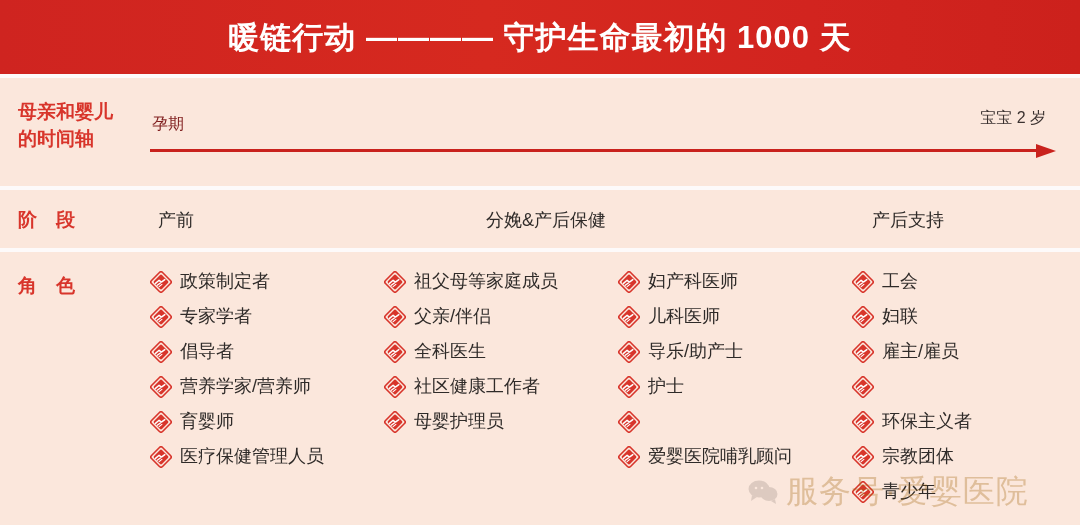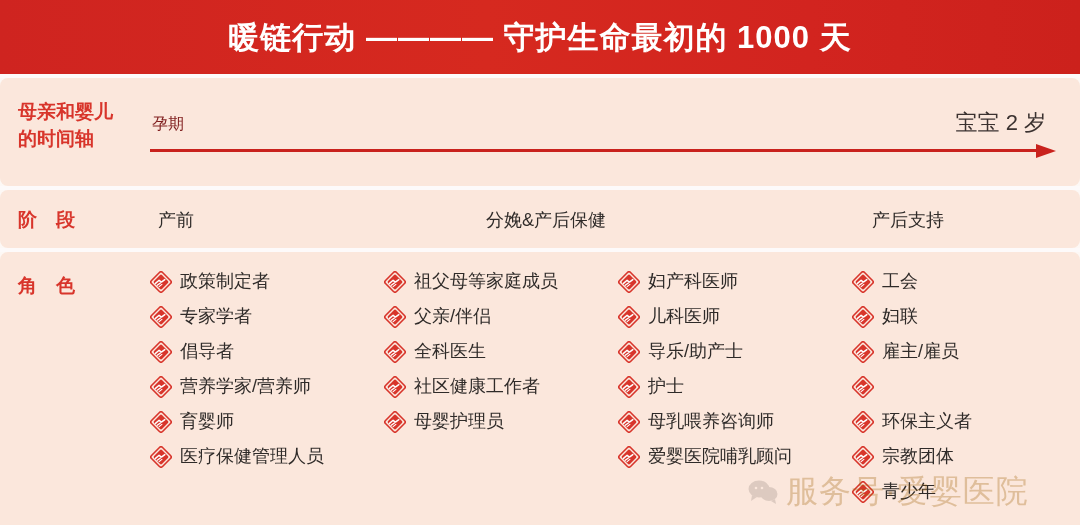--- a/index.html
+++ b/index.html
@@ -39,21 +39,20 @@
     white-space: nowrap;
     line-height: 1;
   }
 
   
   .band {
     position: absolute;
     left: 0;
     width: 1080px;
     background: #fbe7dc;
-    border-radius: 8px;
   }
   .band-timeline { top: 78px;  height: 108px; }
   .band-stage    { top: 190px; height: 58px;  }
   .band-roles    { top: 252px; height: 311px; }
 
   .row-label {
     position: absolute;
     color: #d8352b;
     font-size: 19px;
     font-weight: bold;
@@ -73,21 +72,21 @@
     left: 152px;
     top: 36px;
     font-size: 16px;
     color: #7f1d1d;
     white-space: nowrap;
   }
   .tl-end {
     position: absolute;
     right: 34px;
     top: 30px;
-    font-size: 22px;
+    font-size: 16px;
     color: #3b3230;
     white-space: nowrap;
   }
   .tl-arrow {
     position: absolute;
     left: 150px;
     top: 66px;
     right: 24px;
     height: 14px;
   }
@@ -459,21 +458,20 @@
               <svg viewBox="0 0 22 22" width="22" height="22" aria-hidden="true">
                 <g transform="rotate(45 11 11)">
                   <rect x="3.2" y="3.2" width="15.6" height="15.6" rx="2.2" fill="none" stroke="#d8352b" stroke-width="1.6"></rect>
                   <rect x="5.4" y="5.4" width="11.2" height="11.2" rx="1.4" fill="#d8352b"></rect>
                 </g>
                 <path d="M5.5 12.4 L9.1 9.3 L11.4 11.1 L14.8 8.6" fill="none" stroke="#ffffff" stroke-width="1.5" stroke-linecap="round" stroke-linejoin="round"></path>
                 <path d="M7.2 14.3 L10.4 11.9" fill="none" stroke="#ffffff" stroke-width="1.3" stroke-linecap="round"></path>
                 <path d="M9.1 15.6 L11.9 13.4" fill="none" stroke="#ffffff" stroke-width="1.1" stroke-linecap="round"></path>
               </svg>
             </span>
-            <span class="role-text">母乳喂养咨询师</span>
           </div>
           <div class="role-item">
             <span class="hs-icon">
               <svg viewBox="0 0 22 22" width="22" height="22" aria-hidden="true">
                 <g transform="rotate(45 11 11)">
                   <rect x="3.2" y="3.2" width="15.6" height="15.6" rx="2.2" fill="none" stroke="#d8352b" stroke-width="1.6"></rect>
                   <rect x="5.4" y="5.4" width="11.2" height="11.2" rx="1.4" fill="#d8352b"></rect>
                 </g>
                 <path d="M5.5 12.4 L9.1 9.3 L11.4 11.1 L14.8 8.6" fill="none" stroke="#ffffff" stroke-width="1.5" stroke-linecap="round" stroke-linejoin="round"></path>
                 <path d="M7.2 14.3 L10.4 11.9" fill="none" stroke="#ffffff" stroke-width="1.3" stroke-linecap="round"></path>

